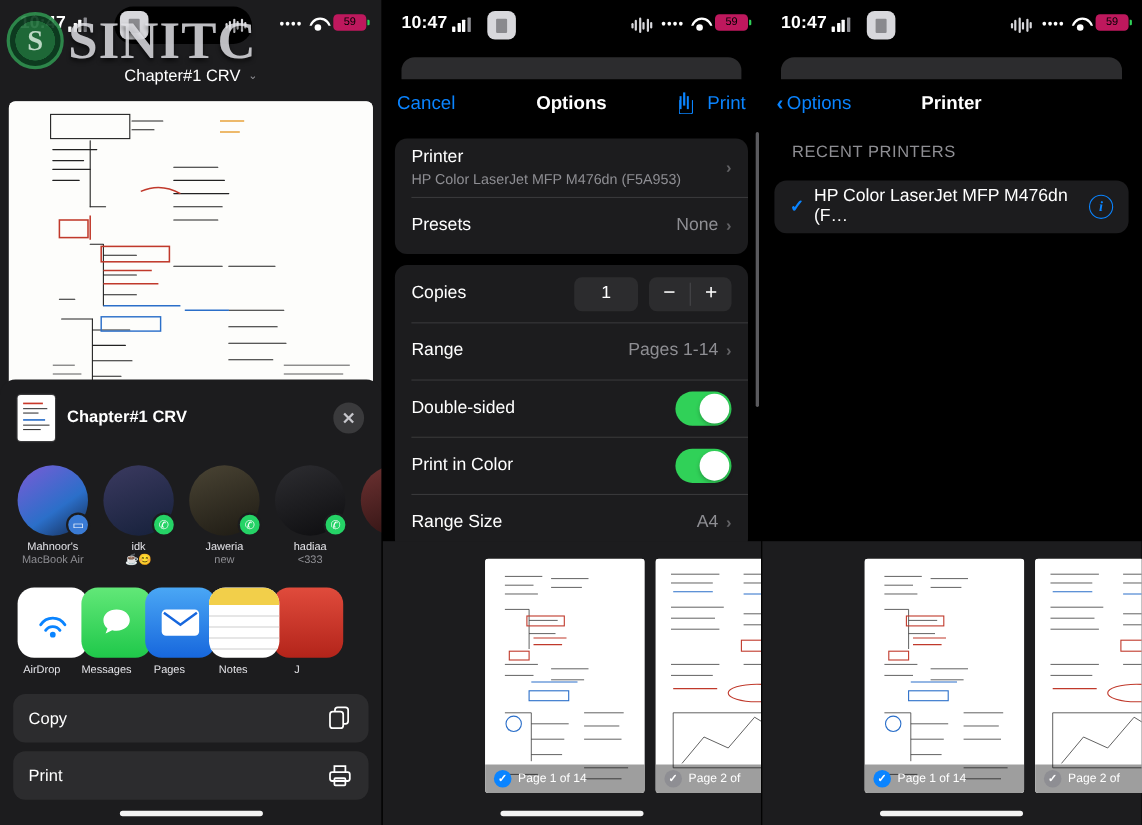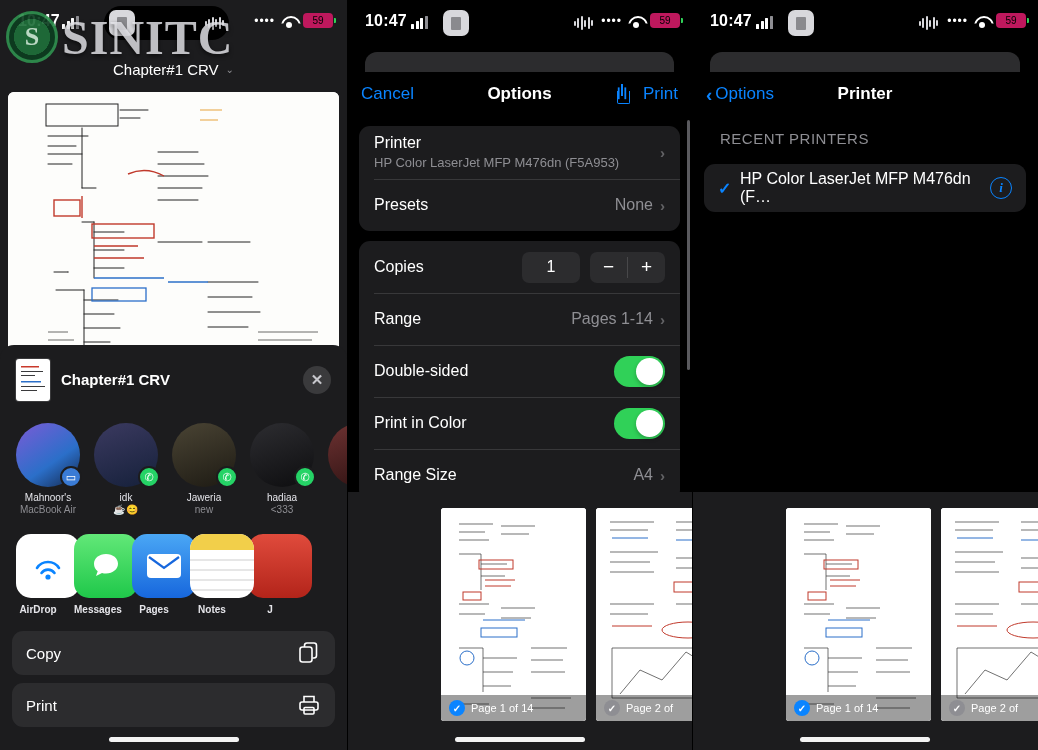--- a/index.html
+++ b/index.html
@@ -149,21 +149,21 @@
   }
   .avatar-badge {
     position:absolute; right:-2px; bottom:-1px; width:22px; height:22px;
     border-radius:50%; display:flex; align-items:center; justify-content:center;
     font-size:11px; color:#fff; border:2px solid #1c1c1e;
   }
   .person-name { color:#e5e5ea; font-size:10px; margin-top:5px; line-height:12px; }
   .person-sub { color:#8e8e93; font-size:10px; line-height:12px; }
 
   .apps-row { display:flex; gap:14px; padding:12px 0 8px 16px; }
-  .app { width:44px; text-align:center; flex:0 0 auto;font-weight:bold; }
+  .app { width:44px; text-align:center; flex:0 0 auto; }
   .app-icon {
     width:64px; height:64px; border-radius:15px;
     display:flex; align-items:center; justify-content:center; color:#fff; font-size:26px;
   }
   .app-name { color:#e5e5ea; font-size:10px; margin-top:6px; }
 
   .action-row {
     margin:8px 12px 0 12px; height:44px; background:#2c2c2e; border-radius:11px;
     display:flex; align-items:center; padding:0 14px; color:#fff; font-size:15px;
   }

